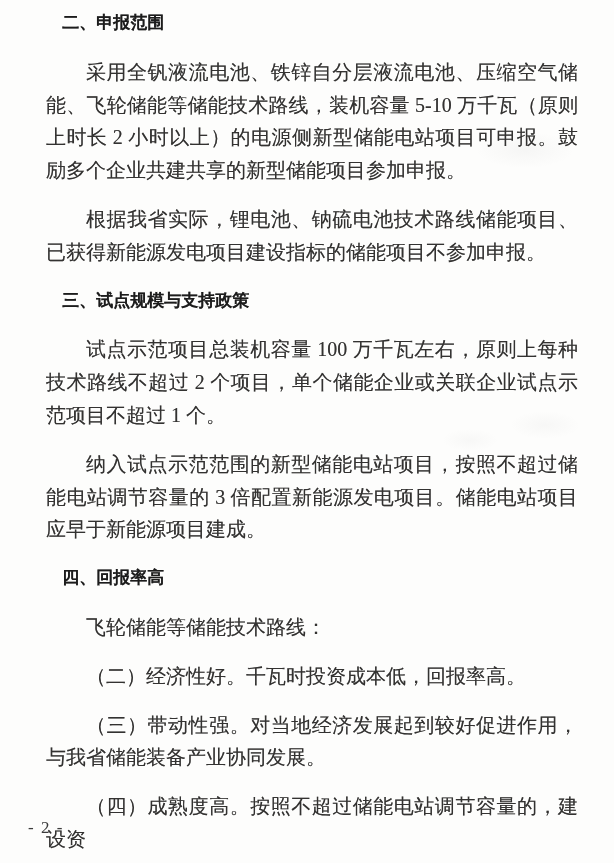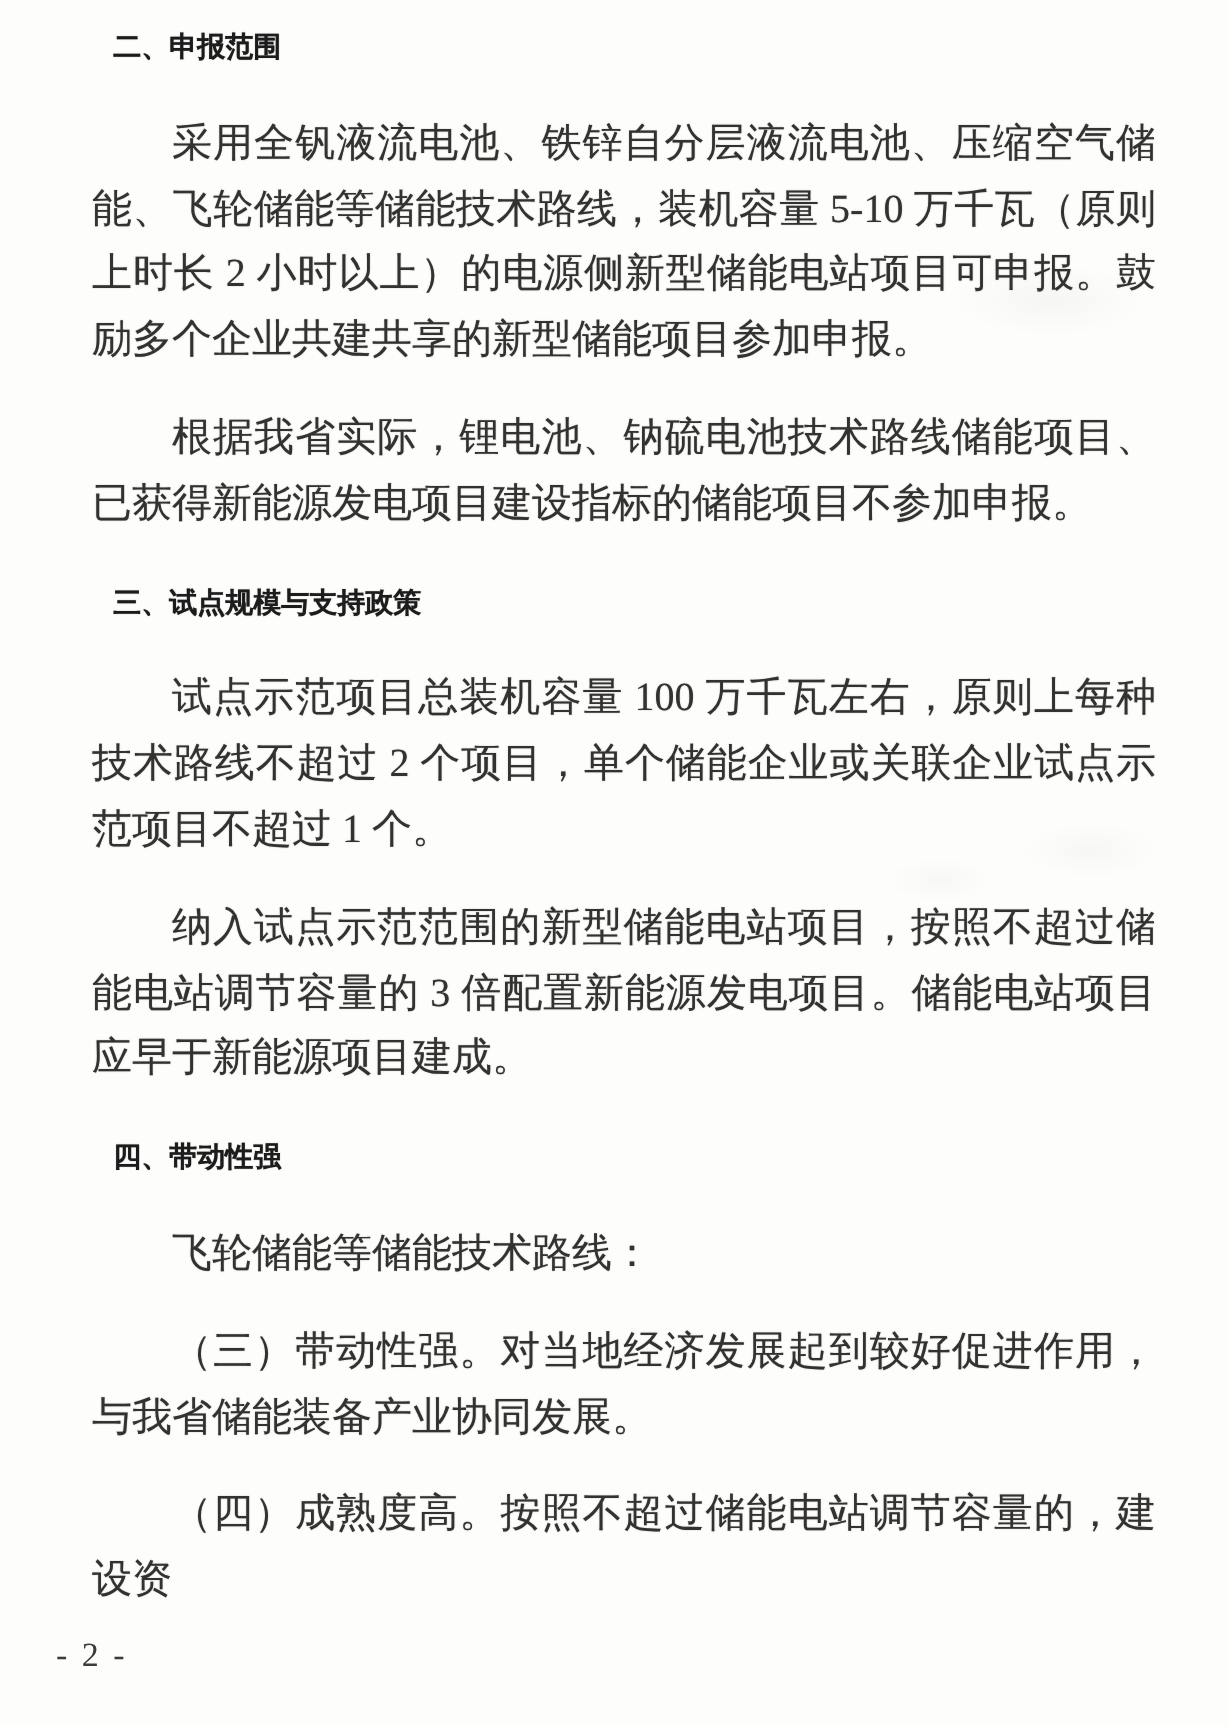--- a/index.html
+++ b/index.html
@@ -29,21 +29,21 @@
     color: #333231;
     text-align: justify;
     text-shadow: 0 0 0.6px rgba(70, 70, 70, 0.55);
   }
   .content p {
     margin: 16px;
     text-indent: 2em;
   }
   .content h2 {
     margin: 0;
-    font-size: 14px;
+    font-size: 17px;
     line-height: 32.8px;
     font-weight: 700;
     color: #1c1c1c;
     text-indent: 1.9em;
     font-family: "Liberation Sans", "DejaVu Sans", sans-serif;
     text-shadow: 0 0 0.5px rgba(30, 30, 30, 0.6);
   }
   .pagenum {
     position: absolute;
     left: 28px;
@@ -61,21 +61,22 @@
   <div class="content">
 
     <h2>二、申报范围</h2>
     <p>采用全钒液流电池、铁锌自分层液流电池、压缩空气储能、飞轮储能等储能技术路线，装机容量 5-10 万千瓦（原则上时长 2 小时以上）的电源侧新型储能电站项目可申报。鼓励多个企业共建共享的新型储能项目参加申报。</p>
     <p>根据我省实际，锂电池、钠硫电池技术路线储能项目、已获得新能源发电项目建设指标的储能项目不参加申报。</p>
 
     <h2>三、试点规模与支持政策</h2>
     <p>试点示范项目总装机容量 100 万千瓦左右，原则上每种技术路线不超过 2 个项目，单个储能企业或关联企业试点示范项目不超过 1 个。</p>
     <p>纳入试点示范范围的新型储能电站项目，按照不超过储能电站调节容量的 3 倍配置新能源发电项目。储能电站项目应早于新能源项目建成。</p>
 
-    <h2>四、带动性强</h2>
+    <h2>四、回报率高</h2>
     <p>飞轮储能等储能技术路线：</p>
+    <p>（二）经济性好。千瓦时投资成本低，回报率高。</p>
     <p>（三）带动性强。对当地经济发展起到较好促进作用，与我省储能装备产业协同发展。</p>
     <p>（四）成熟度高。按照不超过储能电站调节容量的，建设资</p>
 
   </div>
 
   <div class="pagenum">- 2 -</div>
 </div>
 
 </body></html>

